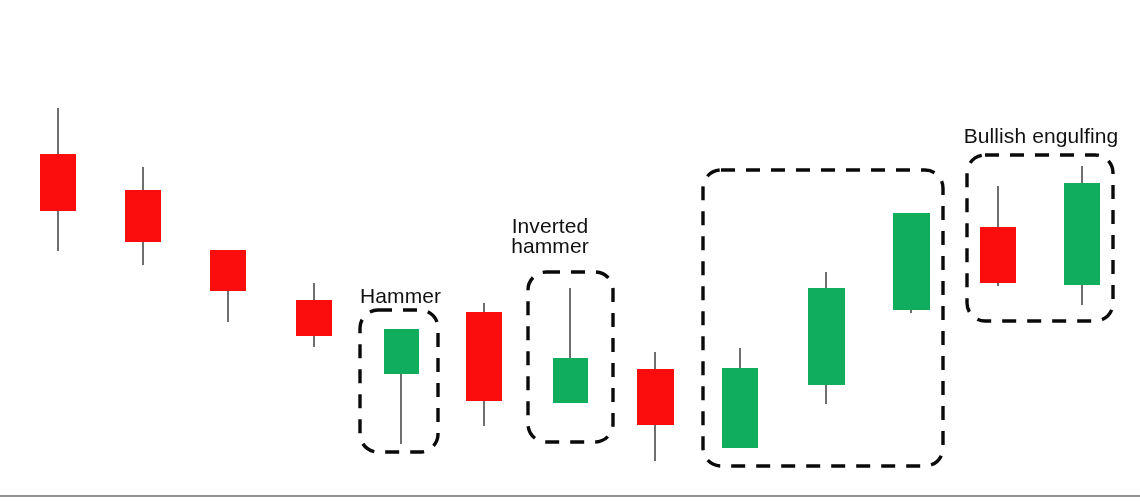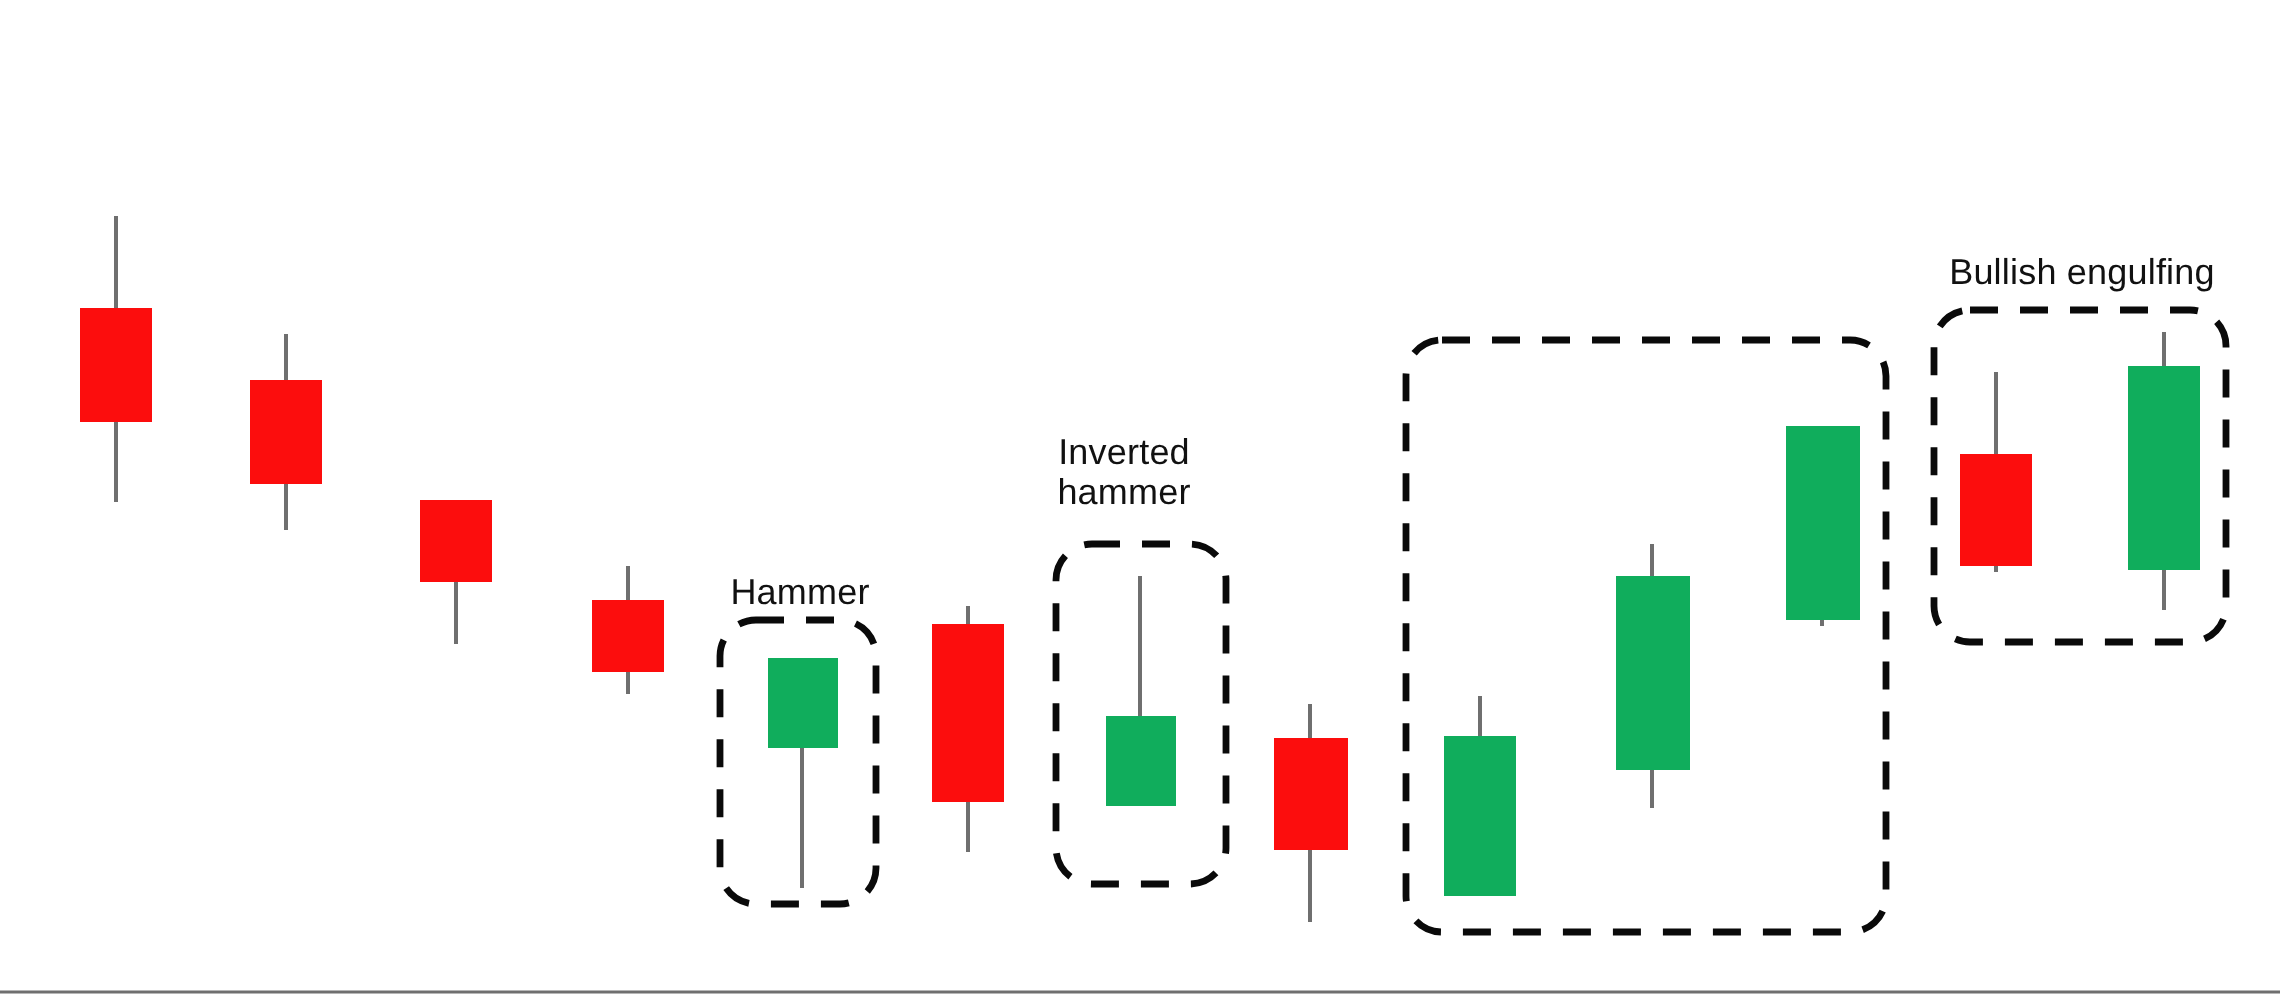--- a/index.html
+++ b/index.html
@@ -19,21 +19,21 @@
     position: absolute;
     top: 0;
     left: 0;
     width: 1140px;
     height: 502px;
     display: block;
   }
   .pattern-label {
     position: absolute;
     font-family: "Liberation Sans", sans-serif;
-    font-size: 18px;
+    font-size: 21px;
     line-height: 20px;
     color: #111111;
     white-space: pre-line;
     text-align: center;
     letter-spacing: 0.1px;
   }
 </style>
 </head>
 <body>
 
@@ -100,19 +100,19 @@
           <rect x="1064" y="183" width="36" height="102" fill="#10ad5c"></rect>
         </g>
       </g>
     <g id="baseline-group">
         <line x1="0" x2="1140" y1="496" y2="496" stroke="#6f6f6f" stroke-width="1.6"></line>
       </g>
   </svg>
 
   <div class="pattern-label" id="label-hammer" style="left: 360px; top: 286px; width: 80px;">Hammer</div>
 
-  <div class="pattern-label" id="label-inverted-hammer" style="left: 514px; top: 216px; width: 96px;">Inverted
+  <div class="pattern-label" id="label-inverted-hammer" style="left: 502px; top: 216px; width: 96px;">Inverted
 hammer</div>
 
 
   <div class="pattern-label" id="label-bullish-engulfing" style="left: 963px; top: 126px; width: 156px;">Bullish engulfing</div>
 
 </div>
 
 </body></html>

